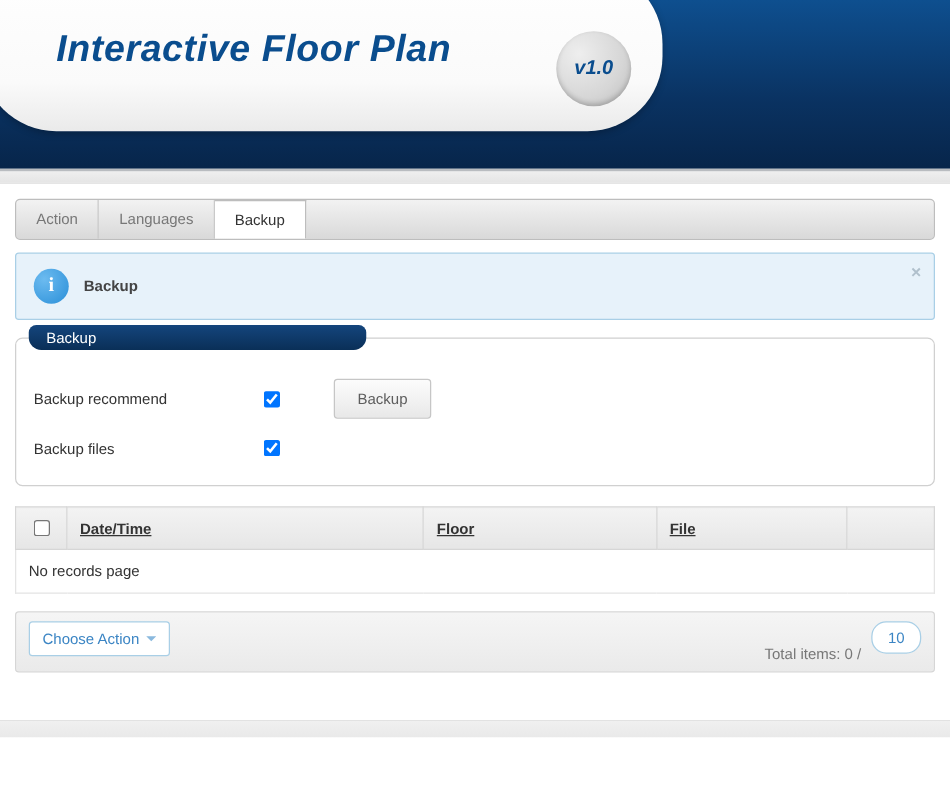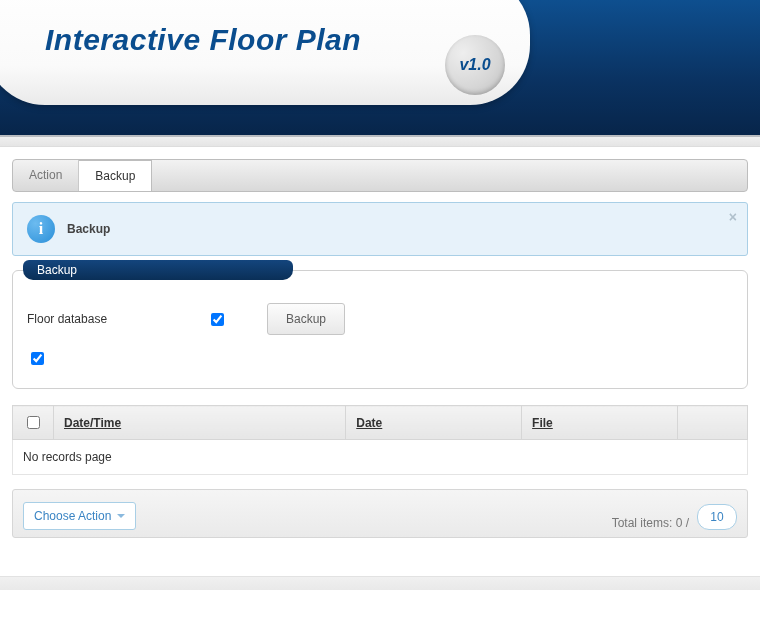--- a/index.html
+++ b/index.html
@@ -32,21 +32,21 @@
   }
   .header-title {
     color: #0a4d8e;
     font-size: 30px;
     font-weight: bold;
     font-style: italic;
     letter-spacing: 0.5px;
   }
   .version-circle {
     position: absolute;
-    top: 35px;
+    top: 25px;
     left: 445px;
     width: 60px;
     height: 60px;
     border-radius: 50%;
     background: radial-gradient(circle at 30% 30%, #eee 0%, #d6d6d6 60%, #bcbcbc 100%);
     display: flex;
     align-items: center;
     justify-content: center;
     color: #0a4d8e;
     font-weight: bold;
@@ -181,21 +181,21 @@
     border: 1px solid #e4e4e4;
     color: #333;
   }
   .th-check { width: 30px; text-align:center;}
   .footer-bar {
     margin-top: 14px;
     border: 1px solid #d6d6d6;
     background: linear-gradient(to bottom,#f5f5f5,#eaeaea);
     padding: 7px 10px;
     display: flex;
-    align-items: flex-end;
+    align-items: flex-start;
     border-radius: 3px;
   }
   .choose-action {
     border: 1px solid #a9cfe6;
     background: #fff;
     color: #3b85c4;
     padding: 6px 10px;
     border-radius: 3px;
     cursor: pointer;
     display: inline-flex;
@@ -242,57 +242,59 @@
     <span class="header-title">Interactive Floor Plan</span>
   </div>
   <div class="version-circle">v1.0</div>
 </div>
 <div class="sub-band"></div>
 
 <div class="content">
 
   <div class="tabs">
     <div class="tab">Action</div>
+    <div class="tab">Languages</div>
     <div class="tab active">Backup</div>
   </div>
 
   <div class="info-box">
     <div class="info-icon">i</div>
     <div class="info-text">
       <b>Backup</b><br>
     </div>
     <div class="info-close">×</div>
   </div>
 
   <div class="fieldset">
     <div class="legend">Backup</div>
 
     <div class="form-row">
-      <div class="form-label">Floor database</div>
+      <div class="form-label">Backup recommend</div>
       <div class="form-chk">
         <input type="checkbox" checked="" style="">
       </div>
       <button class="btn">Backup</button>
     </div>
 
     <div class="form-row">
+      <div class="form-label">Backup files</div>
       <div class="form-chk">
         <input type="checkbox" checked="" style="">
       </div>
     </div>
   </div>
 
   <table class="grid">
     <thead>
       <tr>
         <th class="th-check">
           <input type="checkbox" style="">
         </th>
         <th>Date/Time</th>
-        <th>Date</th>
+        <th>Floor</th>
         <th>File</th>
         <th style="width:70px"></th>
       </tr>
     </thead>
     <tbody>
       <tr>
         <td colspan="5">No records page</td>
       </tr>
     </tbody>
   </table>

